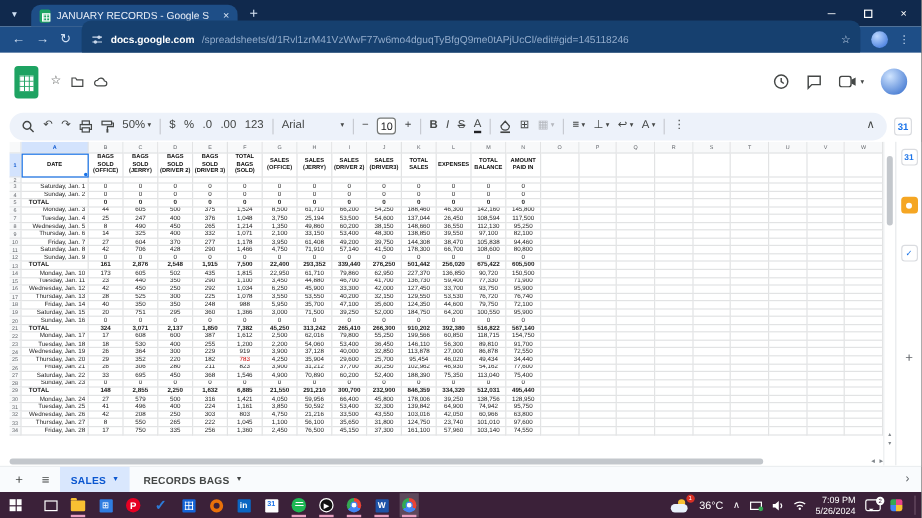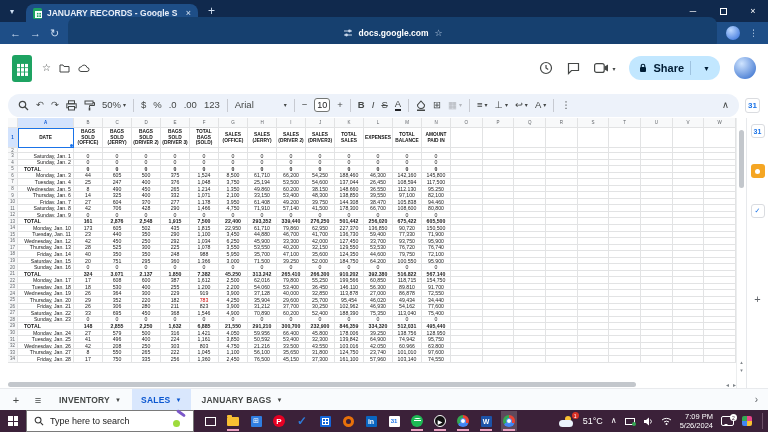--- a/index.html
+++ b/index.html
@@ -5,34 +5,34 @@
   html,body{margin:0;padding:0;background:#222;}
   *{box-sizing:border-box;}
   .screen{width:768px;height:432px;display:flex;flex-direction:column;overflow:hidden;
     font-family:"Liberation Sans",sans-serif;background:#fff;position:relative;}
 
   
   .tabstrip{height:22px;background:#10294d;display:flex;align-items:center;color:#fff;flex:0 0 auto;}
   .tabsearch{width:16px;text-align:center;font-size:8px;color:#cfe0f4;margin-left:4px;}
   .btab{margin-left:6px;margin-top:4px;height:18px;width:172px;background:#1e4e87;border-radius:8px 8px 0 0;
     display:flex;align-items:center;gap:5px;padding:0 7px;font-size:8.5px;}
-  .btab .ttl{flex:1;overflow:hidden;white-space:nowrap;color:#e8eef7;font-weight:bold;}
+  .btab .ttl{flex:1;overflow:hidden;white-space:nowrap;color:#e8eef7;}
   .favicon{width:9px;height:11px;background:#1ea362;border-radius:1.5px;position:relative;flex:0 0 auto;}
   .favicon::after{content:"";position:absolute;left:2px;top:3px;width:5px;height:5px;
     background:linear-gradient(#fff 1px,transparent 1px),linear-gradient(90deg,#fff 1px,transparent 1px);
     background-size:2.5px 2.5px;border:0.5px solid #fff;}
   .tclose{font-size:9px;color:#d5e2f2;}
   .newtab{font-size:12px;color:#d5e2f2;margin-left:10px;}
   .wctrl{margin-left:auto;display:flex;align-items:center;gap:0;height:22px;}
   .wbtn{width:30px;height:22px;display:flex;align-items:center;justify-content:center;font-size:9px;color:#fff;}
   .restore{width:7px;height:7px;border:1px solid #fff;}
   .addressbar{height:22px;background:#1e4e87;display:flex;align-items:center;gap:9px;padding:0 10px;flex:0 0 auto;}
   .navic{color:#cfdff3;font-size:11px;line-height:1;}
   .omni{flex:1;height:33px;background:#16406f;border-radius:8px;display:flex;align-items:center;gap:6px;
-    padding:0 8px;font-size:8.5px;overflow:hidden;justify-content:center;}
+    padding:0 8px;font-size:8.5px;overflow:hidden;}
   .omni .host{color:#fff;font-weight:bold;white-space:nowrap;}
   .omni .path{color:#93accc;white-space:nowrap;overflow:hidden;flex:1;}
   .omni .star{color:#cfdff3;font-size:9px;}
   .avatar16{width:14px;height:14px;border-radius:50%;background:radial-gradient(circle at 35% 30%,#bcd8ff,#2f6bd8);flex:0 0 auto;}
   .kebab{color:#cfdff3;font-size:9px;letter-spacing:0;}
 
   
   .gshead{height:48px;background:#fff;display:flex;align-items:center;padding:0 12px;gap:10px;flex:0 0 auto;}
   .gslogo{width:20px;height:27px;background:#1ea362;border-radius:3px;position:relative;flex:0 0 auto;}
   .gslogo::after{content:"";position:absolute;left:4px;top:8px;width:12px;height:13px;
@@ -198,20 +198,21 @@
     <span class="navic">→</span>
     <span class="navic">↻</span>
     <div class="omni">
       <svg width="10" height="10" viewBox="0 0 10 10">
         <line x1="1" y1="3" x2="9" y2="3" stroke="#cbd9ec" stroke-width="1"></line>
         <circle cx="6.5" cy="3" r="1.4" fill="#cbd9ec"></circle>
         <line x1="1" y1="7" x2="9" y2="7" stroke="#cbd9ec" stroke-width="1"></line>
         <circle cx="3.5" cy="7" r="1.4" fill="#cbd9ec"></circle>
       </svg>
       <span class="host">docs.google.com</span>
+      <span class="path">/spreadsheets/d/1Rvl1zrM41VzWwF77w6mo4dguqTyBfgQ9me0tAPjUcCl/edit#gid=145118246</span>
       <span class="star">☆</span>
     </div>
     <span class="avatar16"></span>
     <span class="kebab">⋮</span>
   </div>
 
   <div class="gshead">
     <span class="gslogo"></span>
     <div class="titleblock">
       <div class="trow">
@@ -240,29 +241,20 @@
             <path d="M1.5 1.5h10v7h-7l-3 3z" fill="none" stroke="#444746" stroke-width="1.2"></path>
           </svg>
       </span>
       <span class="hico" style="display:flex;align-items:center;gap:3px;">
         <svg width="15" height="10" viewBox="0 0 15 10">
             <rect x="0.6" y="0.6" width="9.6" height="8.8" rx="2" fill="none" stroke="#444746" stroke-width="1.2"></rect>
             <path d="M10.5 3.5 14 1.5v7l-3.5-2z" fill="#444746"></path>
           </svg>
         <span class="dd">▾</span>
       </span>
-      <div class="sharepill">
-        <svg width="8" height="10" viewBox="0 0 8 10">
-            <rect x="1" y="4" width="6" height="5" rx="1" fill="#001d35"></rect>
-            <path d="M2.2 4V3a1.8 1.8 0 0 1 3.6 0v1" fill="none" stroke="#001d35" stroke-width="1.1"></path>
-          </svg>
-        <span>Share</span>
-        <span class="sdiv"></span>
-        <span class="sdd">▼</span>
-      </div>
       <span class="avatar24"></span>
     </div>
   </div>
 
   <div class="tbarrow">
     <div class="tpill">
       <span class="tbtn">
         <svg width="11" height="11" viewBox="0 0 11 11">
             <circle cx="4.5" cy="4.5" r="3.2" fill="none" stroke="#444746" stroke-width="1.2"></circle>
             <line x1="7" y1="7" x2="10" y2="10" stroke="#444746" stroke-width="1.2"></line>
@@ -1258,53 +1250,41 @@
       <span class="sic plus">+</span>
     </div>
     <div class="hscroll"></div>
     <div class="harrows">◂▸</div>
   </div>
 
   <div class="stabs">
     <span class="stabbtn">+</span>
     <span class="stabbtn">≡</span>
     <span id="tabs-container" style="display:flex;align-items:center;gap:2px;">
-        <span class="stab">
-          <span>INVENTORY</span>
-          <span class="sdd2">▼</span>
-        </span>
         <span class="stab active">
           <span>SALES</span>
           <span class="sdd2">▼</span>
         </span>
         <span class="stab">
-          <span>JANUARY BAGS</span>
+          <span>RECORDS BAGS</span>
           <span class="sdd2">▼</span>
         </span>
       </span>
     <span class="tabscrollr">›</span>
   </div>
 
   <div class="taskbar">
     <span class="startbtn">
         <span class="winlogo">
           <i></i>
           <i></i>
           <i></i>
           <i></i>
         </span>
       </span>
-    <div class="tsearch">
-      <svg width="10" height="10" viewBox="0 0 11 11">
-          <circle cx="4.5" cy="4.5" r="3.2" fill="none" stroke="#333" stroke-width="1.2"></circle>
-          <line x1="7" y1="7" x2="10" y2="10" stroke="#333" stroke-width="1.2"></line>
-        </svg>
-      <span class="ph">Type here to search</span>
-      <span class="racket"></span>
-    </div>
     <div class="tapps">
       <span class="tapp">
           <span class="i-taskview"></span>
         </span>
       <span class="tapp running">
           <span class="i-folder"></span>
         </span>
       <span class="tapp">
           <span class="i-store">⊞</span>
         </span>
@@ -1341,21 +1321,21 @@
       <span class="tapp running activeapp">
           <span class="i-chrome"></span>
         </span>
     </div>
     <div class="tray">
       <span class="wcloud">
         <span class="sun"></span>
           <span class="cl"></span>
         <span class="badge">1</span>
       </span>
-      <span class="temp">51°C</span>
+      <span class="temp">36°C</span>
       <span class="trayic">∧</span>
       <span class="mon"></span>
       <span class="trayic">
         <svg width="10" height="9" viewBox="0 0 10 9">
             <path d="M1 3h2l3-2.5v8L3 6H1z" fill="#fff"></path>
             <path d="M7.5 2.5a3 3 0 0 1 0 4" fill="none" stroke="#fff"></path>
           </svg>
       </span>
       <span class="trayic">
         <svg width="11" height="8" viewBox="0 0 11 8">

